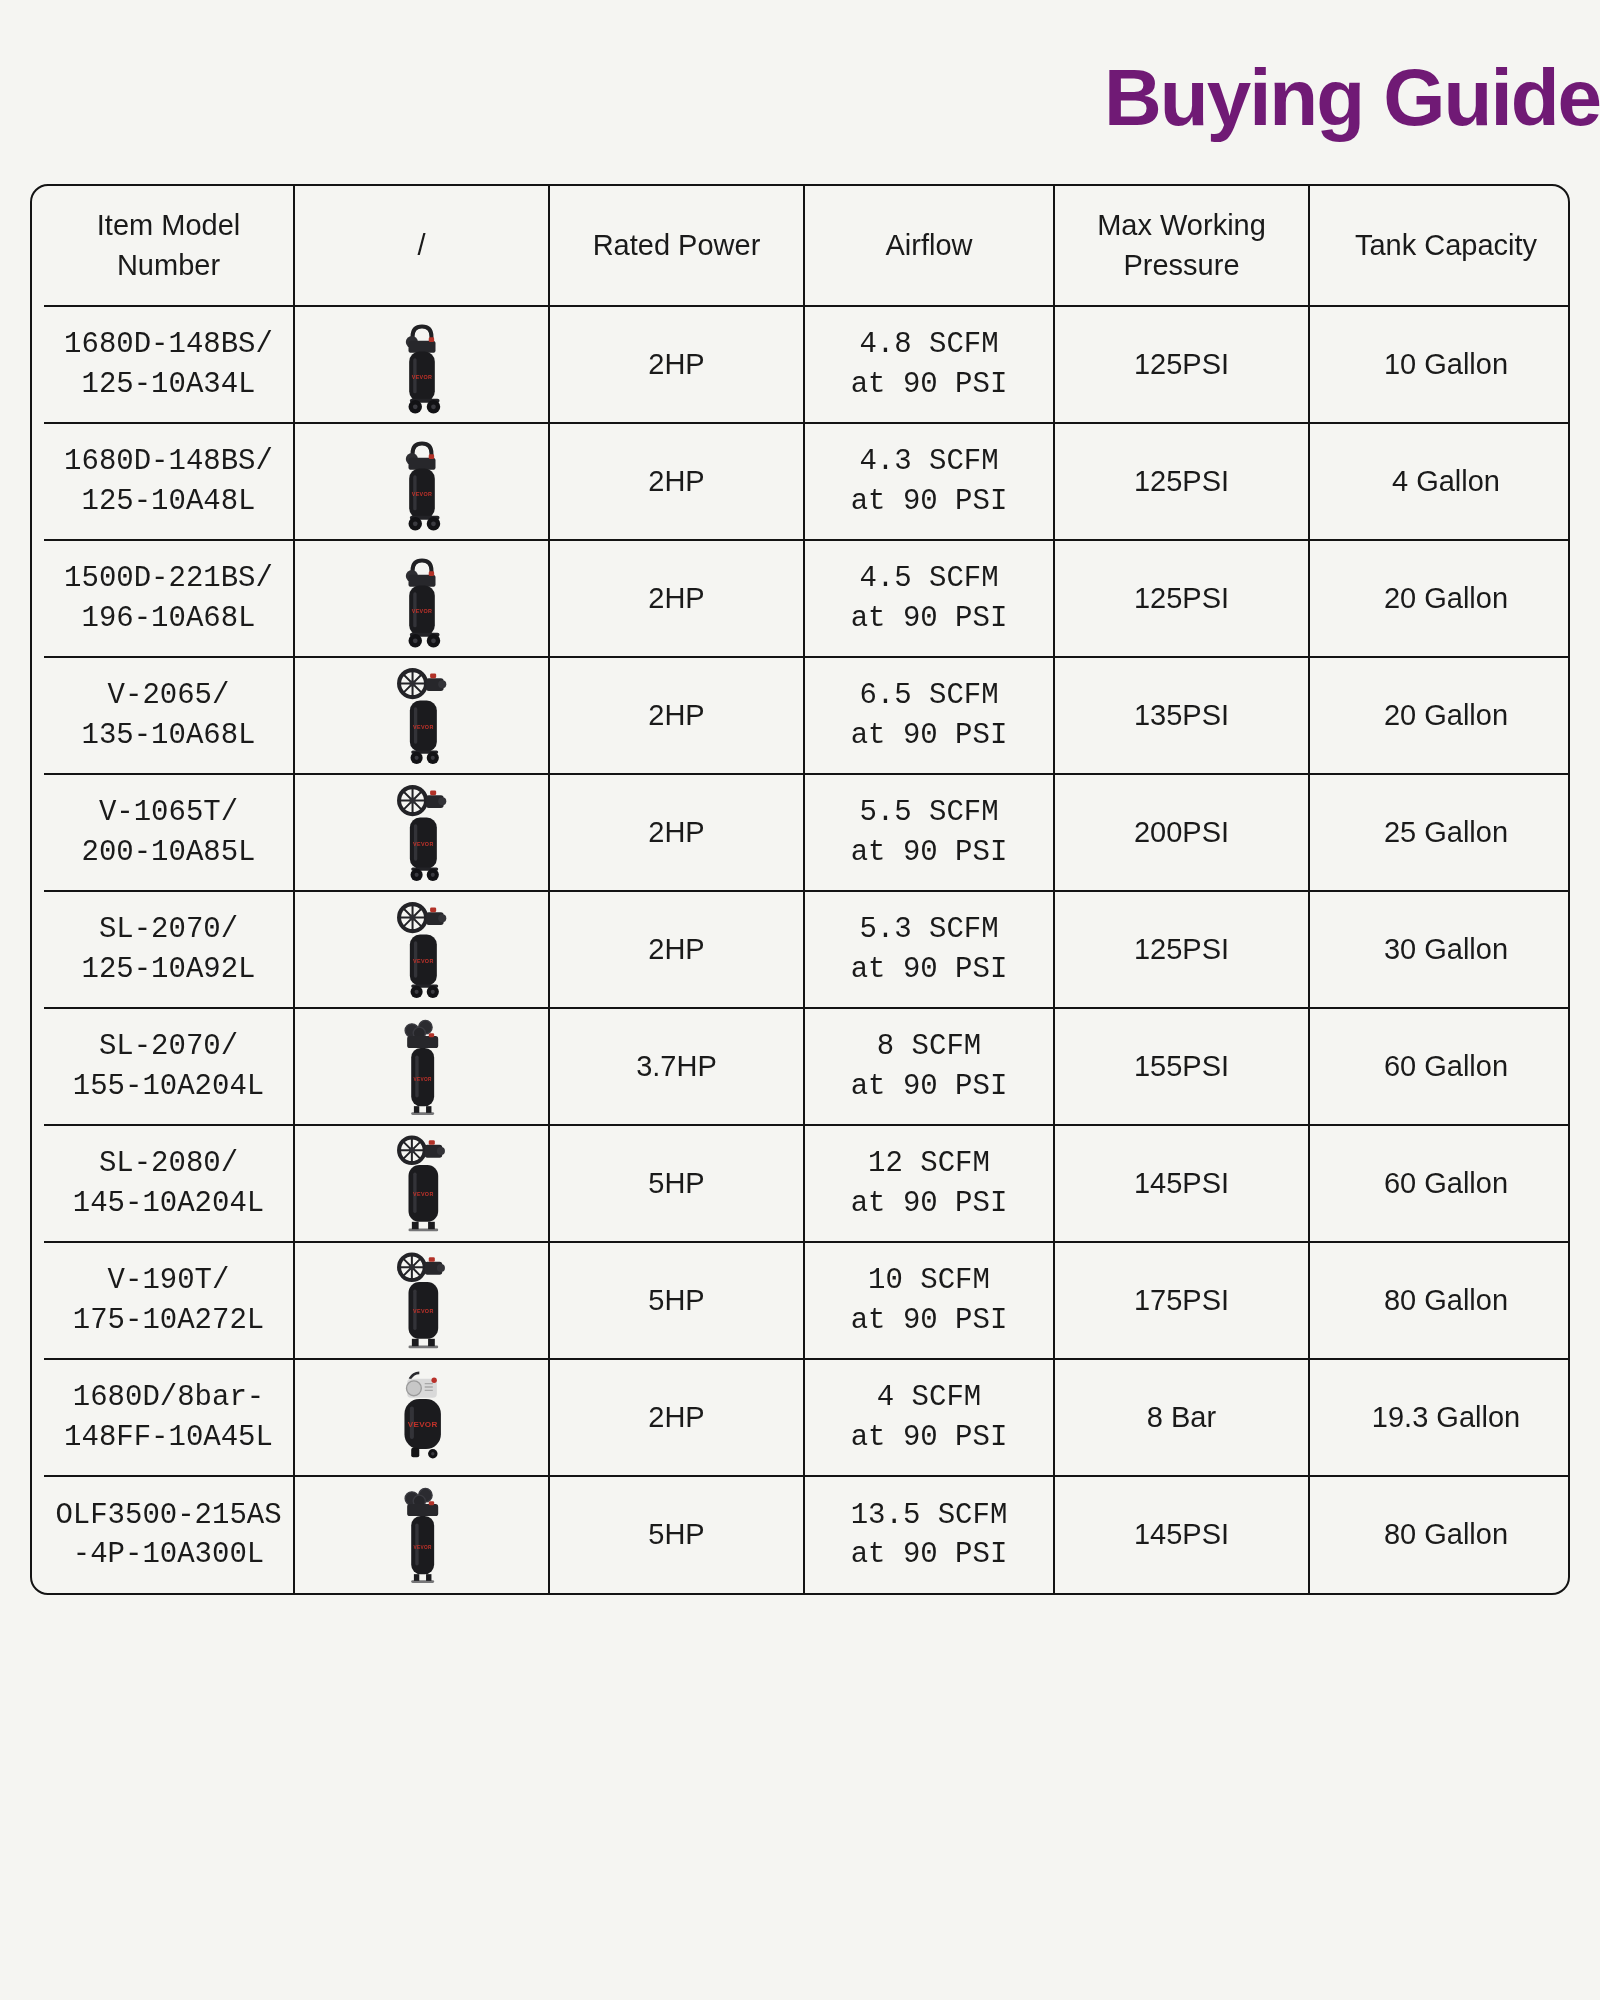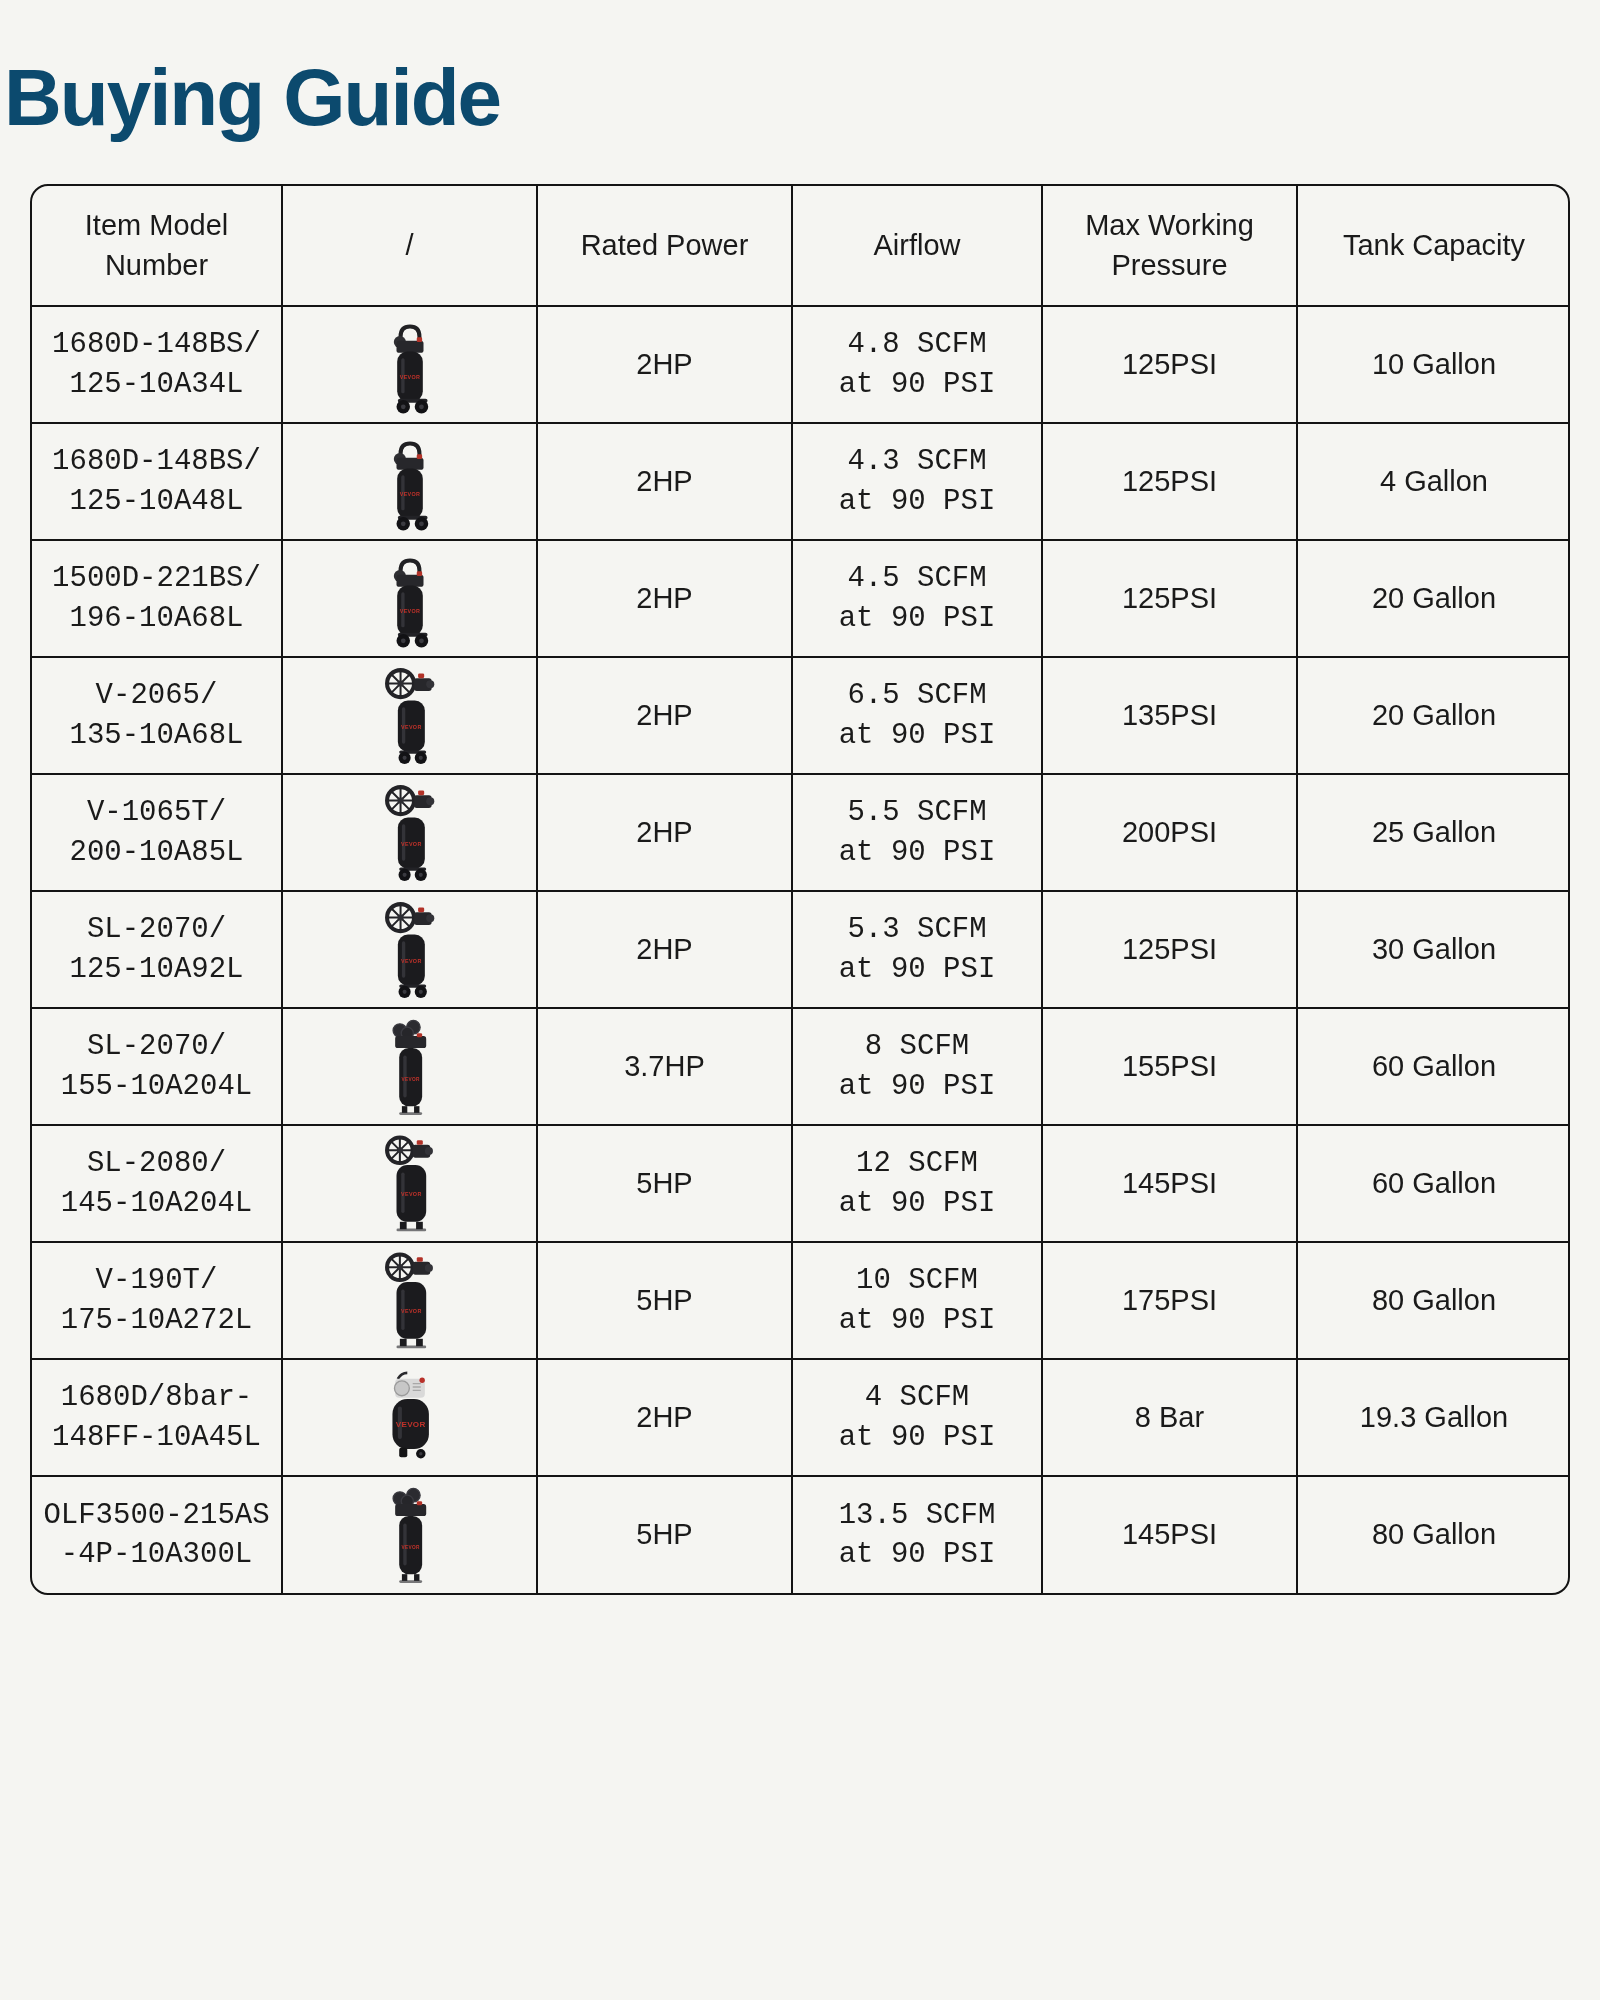--- a/index.html
+++ b/index.html
@@ -4,35 +4,36 @@
 <style>
   * { margin: 0; padding: 0; box-sizing: border-box; }
   html, body { width: 1600px; height: 2000px; }
   body {
     background: #f5f5f2;
     font-family: "Liberation Sans", sans-serif;
     color: #1a1a1a;
     overflow: hidden;
   }
   .page-title {
-    margin: 52px 0 0 4px;
-    text-align: left;
+    margin: 52px 0 0 12px;
+    text-align: right;
     font-size: 80px;
     line-height: 1.15;
     font-weight: 800;
     letter-spacing: -2px;
-    color: #0c4a6e;
+    color: #701a75;
   }
   .table-frame {
     width: 1540px;
     margin: 40px auto 16px auto;
     border: 2px solid #141414;
     border-radius: 18px;
     overflow: hidden;
     background: #f5f5f2;
+    padding-left: 12px;
   }
   table { width: 100%; border-collapse: collapse; table-layout: fixed; }
   col.c-model    { width: 250px; }
   col.c-image    { width: 255px; }
   col.c-power    { width: 255px; }
   col.c-airflow  { width: 250px; }
   col.c-pressure { width: 255px; }
   col.c-capacity { width: 273px; }
   th, td {
     border-right: 2px solid #141414;

